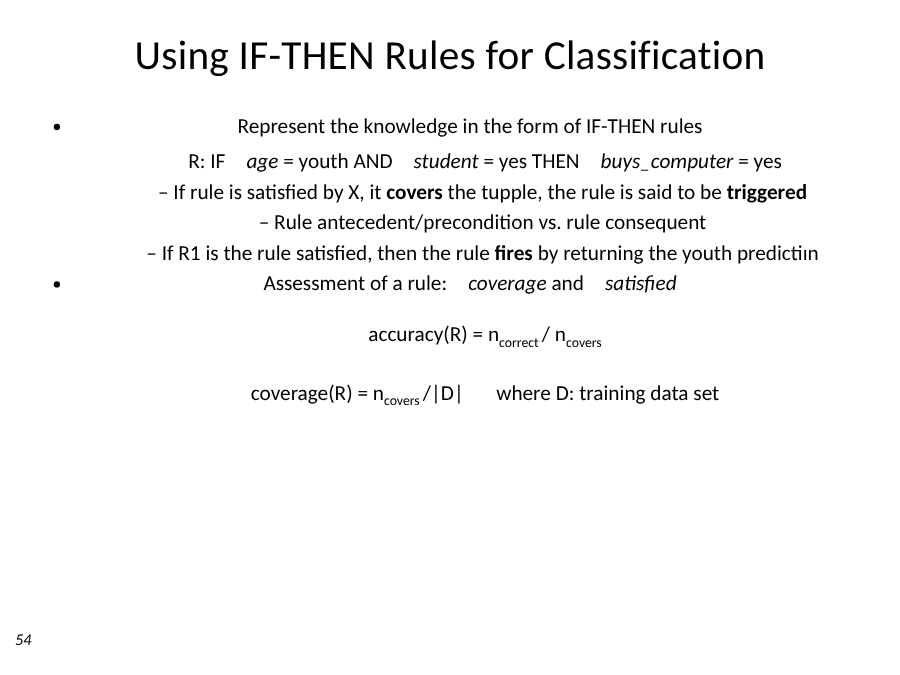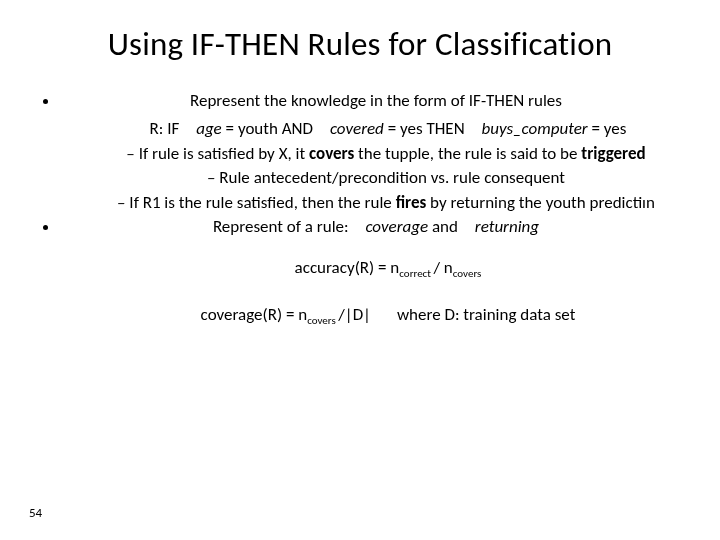--- a/index.html
+++ b/index.html
@@ -9,48 +9,48 @@
   .content { font-size: 17px; line-height: 1.32; text-align: center; }
   ul.lvl1 { list-style: disc; padding-left: 32px; margin-bottom: 6px; }
   ul.lvl1 > li { margin-bottom: 4px; }
   ul.lvl2 { list-style: none; padding-left: 52px; margin-top: 2px; }
   ul.lvl2 > li { margin-bottom: 2px; }
   ul.lvl2 > li.dash::before { content: "–  "; }
   .rline { padding-left: 56px; margin-top: 2px; margin-bottom: 2px; }
   .formula-block { padding-left: 56px; margin-top: 18px; font-size: 17px; }
   .formula-block .row { margin-bottom: 22px; }
   .sub { font-size: 11px; vertical-align: sub; }
-  .page-num { position: absolute; left: 29px; bottom: 20px; font-size: 13px; }
+  .page-num { position: absolute; left: 12px; bottom: 20px; font-size: 13px; font-style: italic; }
   .italic { font-style: italic; margin-left: 13px; }
   .gap { display: inline-block; width: 26px; }
 </style>
 </head>
 <body>
 <div class="slide">
 
   <h1 class="title">Using IF-THEN Rules for Classification</h1>
 
   <div class="content">
 
     <ul class="lvl1">
       <li>Represent the knowledge in the form of IF-THEN rules</li>
     </ul>
 
     <div class="rline">
-      <span>R:  IF </span><span class="italic">age</span><span> = youth AND </span><span class="italic">covered</span><span> = yes  THEN </span><span class="italic">buys_computer</span><span> = yes</span>
+      <span>R:  IF </span><span class="italic">age</span><span> = youth AND </span><span class="italic">student</span><span> = yes  THEN </span><span class="italic">buys_computer</span><span> = yes</span>
     </div>
 
     <ul class="lvl2">
       <li class="dash"><span>If rule is satisfied by X, it </span><b>covers</b><span> the tupple, the rule is said to be </span><b>triggered</b></li>
       <li class="dash">Rule antecedent/precondition vs. rule consequent</li>
       <li class="dash"><span>If R1 is the rule satisfied, then the rule </span><b>fires</b><span> by returning the youth predictiın</span></li>
     </ul>
 
     <ul class="lvl1">
-      <li><span>Represent of a rule: </span><span class="italic">coverage</span><span> and </span><span class="italic">returning</span></li>
+      <li><span>Assessment of a rule: </span><span class="italic">coverage</span><span> and </span><span class="italic">satisfied</span></li>
     </ul>
 
     <ul class="lvl2">
     </ul>
 
     <div class="formula-block">
       <div class="row">
         <span>accuracy(R) = n</span><span class="sub">correct </span><span>/ n</span><span class="sub">covers</span>
       </div>
       <div class="row">

